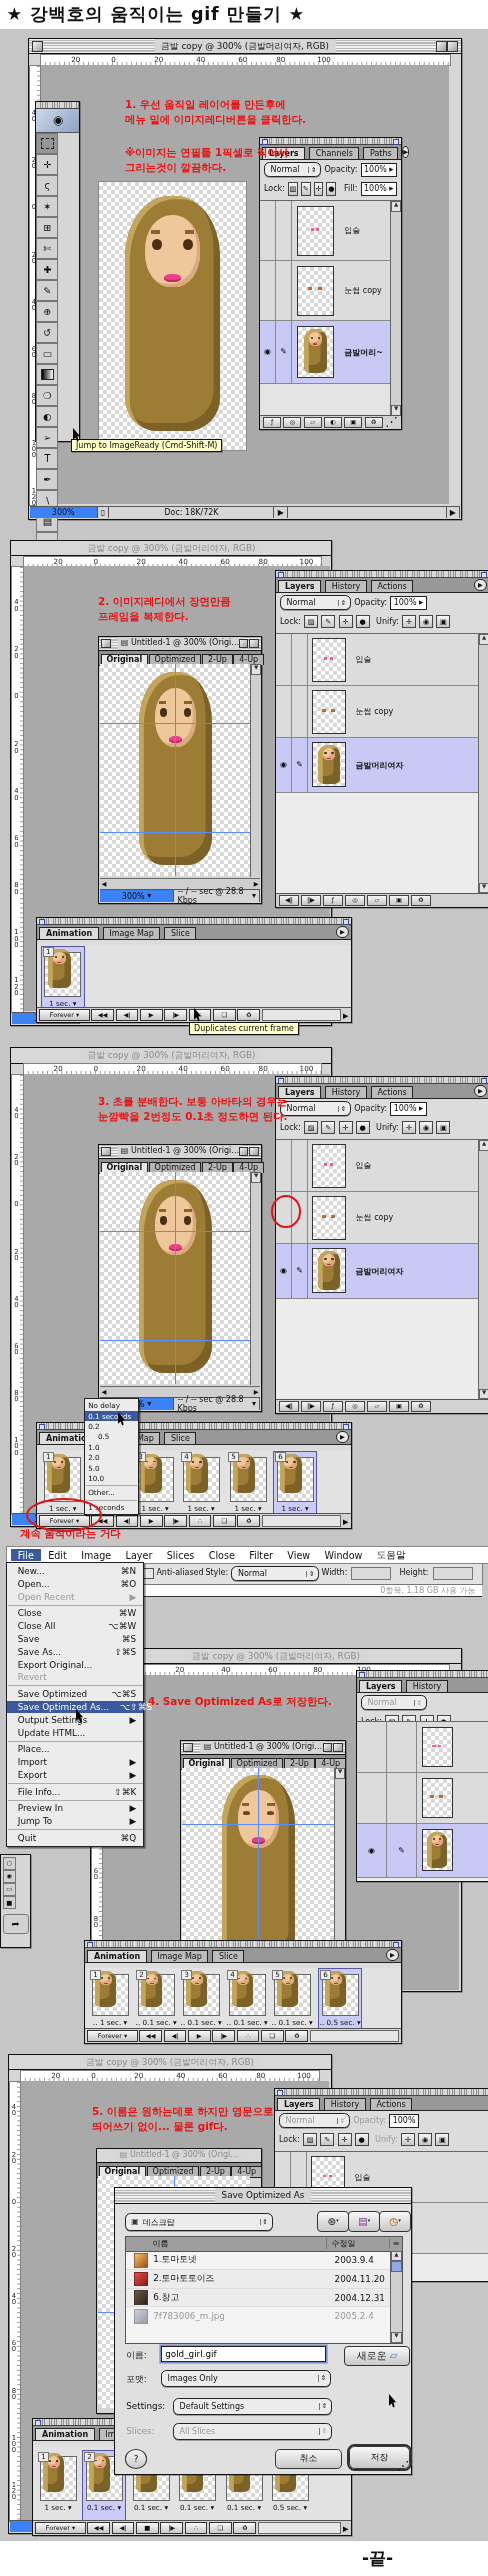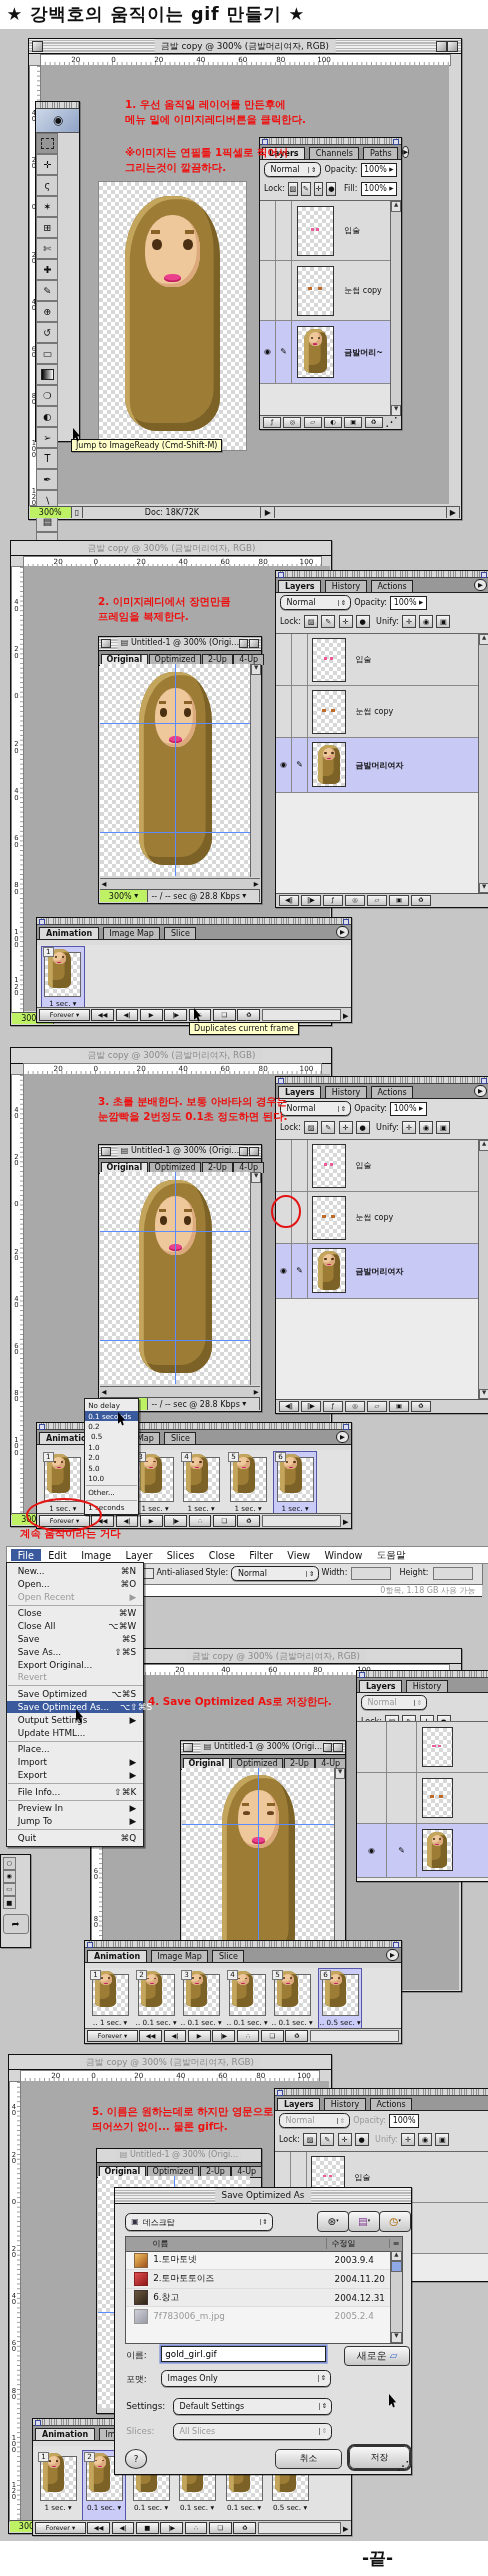--- a/index.html
+++ b/index.html
@@ -14,21 +14,21 @@
   .tb{position:absolute;left:0;top:0;right:0;height:14.4px;border-bottom:0.8px solid #101010;
       background:repeating-linear-gradient(0deg,#f0f0f0 0 0.8px,#b8b8b8 0.8px 1.6px)}
   .tb .tt{position:absolute;left:50%;top:0;transform:translateX(-50%);background:#d6d6d6;
       padding:0 6.4px;font-size:8.8px;line-height:14.4px;white-space:nowrap}
   .tb.flat{background:#d8d8d8}
   .tb.flat .tt{color:#8b8b8b}
   .tbox{position:absolute;top:2.4px;width:8.8px;height:8.8px;border:0.8px solid #333;
       background:linear-gradient(135deg,#f4f4f4,#9e9e9e)}
   .wstat{position:absolute;left:0.8px;right:0.8px;bottom:0.8px;height:11.2px;border-top:0.8px solid #555;
       display:flex;align-items:center;font-size:8px;background:#d6d6d6}
-  .zcell{border-right:0.8px solid #555;padding:0 9px;height:100%;display:flex;align-items:center;background:#bef264}
+  .zcell{border-right:0.8px solid #555;padding:0 22px;height:100%;display:flex;align-items:center;background:#3b82f6}
   .scell{border-right:0.8px solid #555;padding:0 3.2px;height:100%;display:flex;align-items:center}
 
   .rh{position:absolute;background:#fff;border:0.8px solid #808080;font-size:7.2px;color:#222;overflow:hidden;
       background-image:repeating-linear-gradient(90deg,transparent 0 4px,#9a9a9a 4px 4.8px);
       background-size:4.8px 3.2px;background-repeat:repeat-x;background-position:0 100%}
   .rh span{position:absolute;top:0}
   .rv{position:absolute;background:#fff;border:0.8px solid #808080;font-size:6.8px;color:#222;overflow:hidden;
       background-image:repeating-linear-gradient(0deg,transparent 0 4px,#9a9a9a 4px 4.8px);
       background-size:3.2px 4.8px;background-repeat:repeat-y;background-position:100% 0}
   .rv span{position:absolute;left:0.8px;width:6.4px;line-height:6.4px;word-break:break-all;text-align:center}
@@ -962,21 +962,21 @@
         </span>
       <span class="hsb"></span>
       <i class="ic">▶</i>
     </div>
   </div>
 
   <div class="menu" style="left:84px;top:354px;width:53px">
     <div class="mi" style="height:10.4px;font-size:7.2px;padding:0 3.2px">No delay</div>
     <div class="mi hl" style="height:10.4px;font-size:7.2px;padding:0 3.2px">0.1 seconds</div>
     <div class="mi" style="height:10.4px;font-size:7.2px;padding:0 3.2px">0.2</div>
-    <div class="mi" style="height:10.4px;font-size:7.2px;padding:0 6px">0.5</div>
+    <div class="mi" style="height:10.4px;font-size:7.2px;padding:0 13px">0.5</div>
     <div class="mi" style="height:10.4px;font-size:7.2px;padding:0 3.2px">1.0</div>
     <div class="mi" style="height:10.4px;font-size:7.2px;padding:0 3.2px">2.0</div>
     <div class="mi" style="height:10.4px;font-size:7.2px;padding:0 3.2px">5.0</div>
     <div class="mi" style="height:10.4px;font-size:7.2px;padding:0 3.2px">10.0</div>
     <div class="msep"></div>
     <div class="mi" style="height:10.4px;font-size:7.2px;padding:0 3.2px">Other...</div>
     <div class="msep"></div>
     <div class="mi" style="height:10.4px;font-size:7.2px;padding:0 3.2px">1 seconds</div>
   </div>
   <div class="cur" style="left:118px;top:368px"></div>

